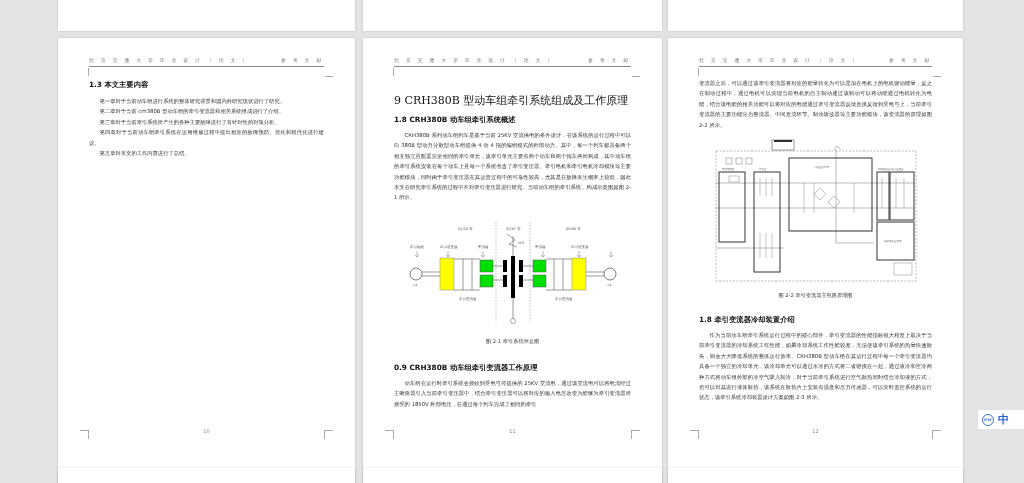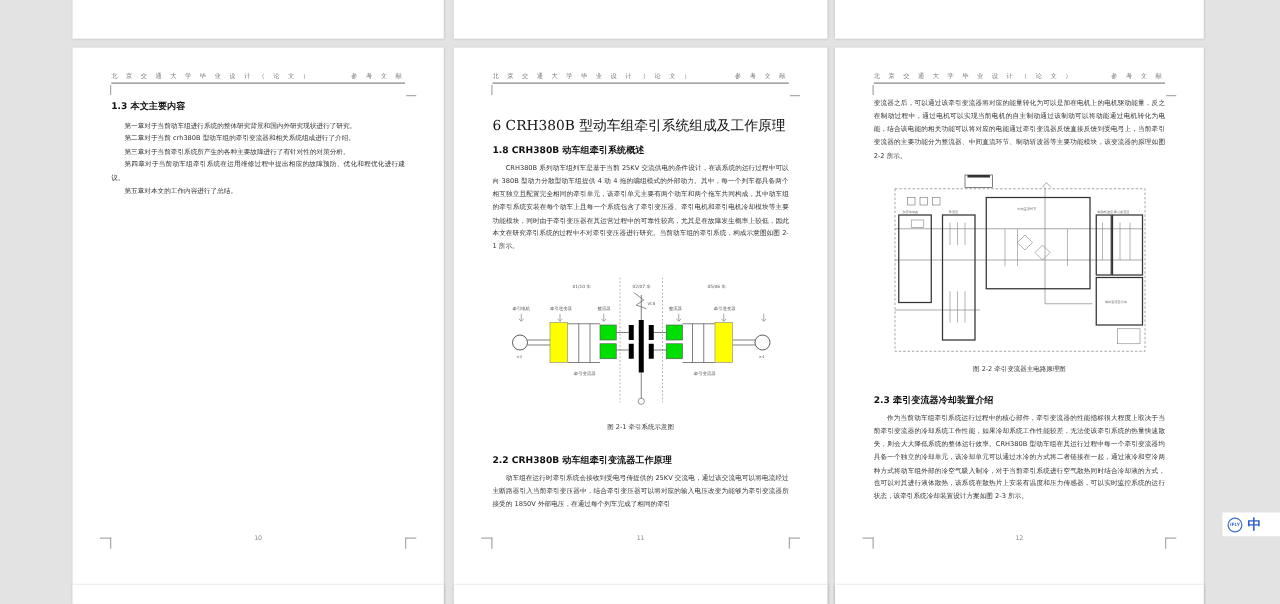--- a/index.html
+++ b/index.html
@@ -52,21 +52,21 @@
   <div class="pgno" style="top:390px;">10</div>
 </div>
 
 <div class="page p-main col2">
   <div class="hdr">
     <span>北 京 交 通 大 学 毕 业 设 计 （ 论 文 ）</span>
     <span class="r">参 考 文 献</span>
   </div>
   <div class="crn" style="left:22px;top:30px;border-right-width:1px;"></div>
   <div class="crn" style="right:22px;top:38px;border-top-width:1px;"></div>
-  <div class="h1" style="top:55px;">6 CRH380B 型动车组牵引系统组成及工作原理</div>
+  <div class="h1" style="top:55px;">9 CRH380B 型动车组牵引系统组成及工作原理</div>
   <div class="h2" style="top:77px;">1.8 CRH380B 动车组牵引系统概述</div>
   <div class="txt" style="top:92px;">
     <p>CRH380B 系列动车组列车是基于当前 25KV 交流供电的条件设计，在该系统的运行过程中可以向 380B 型动力分散型动车组提供 4 动 4 拖的编组模式的外部动力。其中，每一个列车都具备两个相互独立且配置完全相同的牵引单元，该牵引单元主要有两个动车和两个拖车共同构成，其中动车组的牵引系统安装在每个动车上且每一个系统包含了牵引变压器、牵引电机和牵引电机冷却模块等主要功能模块，同时由于牵引变压器在其运营过程中的可靠性较高，尤其是在故障发生概率上较低，因此本文在研究牵引系统的过程中不对牵引变压器进行研究。当前动车组的牵引系统，构成示意图如图 2-1 所示。</p>
   </div>
 
   <svg class="fig" style="left:40px;top:184px;" width="220" height="110" viewBox="0 0 220 110">
     <line x1="93" y1="0" x2="93" y2="100" stroke="#999" stroke-dasharray="1.5,1.5" stroke-width="0.6"></line>
     <line x1="127" y1="0" x2="127" y2="100" stroke="#999" stroke-dasharray="1.5,1.5" stroke-width="0.6"></line>
     <text x="55" y="8" font-size="3.5" fill="#555">01/10 车</text>
     <text x="103" y="8" font-size="3.5" fill="#555">02/07 车</text>
@@ -120,21 +120,21 @@
     <rect x="116" y="53" width="4" height="12" fill="#000"></rect>
     <rect x="108" y="34" width="4" height="42" fill="#000"></rect>
     <path d="M104 12 l8 6 l-6 4 l8 3" stroke="#666" fill="none" stroke-width="0.6"></path>
     <text x="115" y="22" font-size="3" fill="#555">VCB</text>
     <circle cx="110" cy="99" r="2.5" fill="#fff" stroke="#555" stroke-width="0.5"></circle>
     <text x="56" y="78" font-size="3.5" fill="#555">牵引变流器</text>
     <text x="152" y="78" font-size="3.5" fill="#555">牵引变流器</text>
   </svg>
   <div class="cap" style="top:300px;">图 2-1  牵引系统示意图</div>
 
-  <div class="h2" style="top:325px;">2.2 CRH380B 动车组牵引变流器工作原理</div>
+  <div class="h2" style="top:325px;">0.9 CRH380B 动车组牵引变流器工作原理</div>
   <div class="txt" style="top:340px;">
     <p>动车组在运行时牵引系统会接收到受电弓传提供的 25KV 交流电，通过该交流电可以将电流经过主断路器引入当前牵引变压器中，结合牵引变压器可以将对应的输入电压改变为能够为牵引变流器所接受的 1850V 外部电压，在通过每个列车完成了相同的牵引</p>
   </div>
   <div class="crn" style="left:22px;top:392px;border-top-width:1px;border-right-width:1px;"></div>
   <div class="crn" style="right:22px;top:392px;border-top-width:1px;border-left-width:1px;"></div>
   <div class="pgno" style="top:390px;">11</div>
 </div>
 
 <div class="page p-main col3">
   <div class="hdr">
@@ -178,21 +178,21 @@
     </g>
     <text x="100" y="30" font-size="2.5" fill="#666">中间直流环节</text>
     <text x="45" y="32" font-size="2.5" fill="#666">整流器</text>
     <text x="8" y="32" font-size="2.5" fill="#666">预充电电路</text>
     <text x="164" y="32" font-size="2.5" fill="#666">制动斩波器</text>
     <text x="177" y="32" font-size="2.5" fill="#666">牵引逆变器</text>
     <text x="170" y="104" font-size="2.5" fill="#666">辅助变流器供电</text>
   </svg>
   <div class="cap" style="top:254px;">图 2-2  牵引变流器主电路原理图</div>
 
-  <div class="h2" style="top:277px;">2.3 牵引变流器冷却装置介绍</div>
+  <div class="h2" style="top:277px;">1.8 牵引变流器冷却装置介绍</div>
   <div class="txt" style="top:292px;">
     <p>作为当前动车组牵引系统运行过程中的核心部件，牵引变流器的性能指标很大程度上取决于当前牵引变流器的冷却系统工作性能，如果冷却系统工作性能较差，无法使该牵引系统的热量快速散失，则会大大降低系统的整体运行效率。CRH380B 型动车组在其运行过程中每一个牵引变流器均具备一个独立的冷却单元，该冷却单元可以通过水冷的方式将二者链接在一起，通过液冷和空冷两种方式将动车组外部的冷空气吸入制冷，对于当前牵引系统进行空气散热同时结合冷却液的方式，也可以对其进行液体散热，该系统在散热片上安装有温度和压力传感器，可以实时监控系统的运行状态，该牵引系统冷却装置设计方案如图 2-3 所示。</p>
   </div>
   <div class="crn" style="left:22px;top:392px;border-top-width:1px;border-right-width:1px;"></div>
   <div class="crn" style="right:22px;top:392px;border-top-width:1px;border-left-width:1px;"></div>
   <div class="pgno" style="top:390px;">12</div>
 </div>
 
 <div class="page p-bot col1"></div>
 <div class="page p-bot col2"></div>

